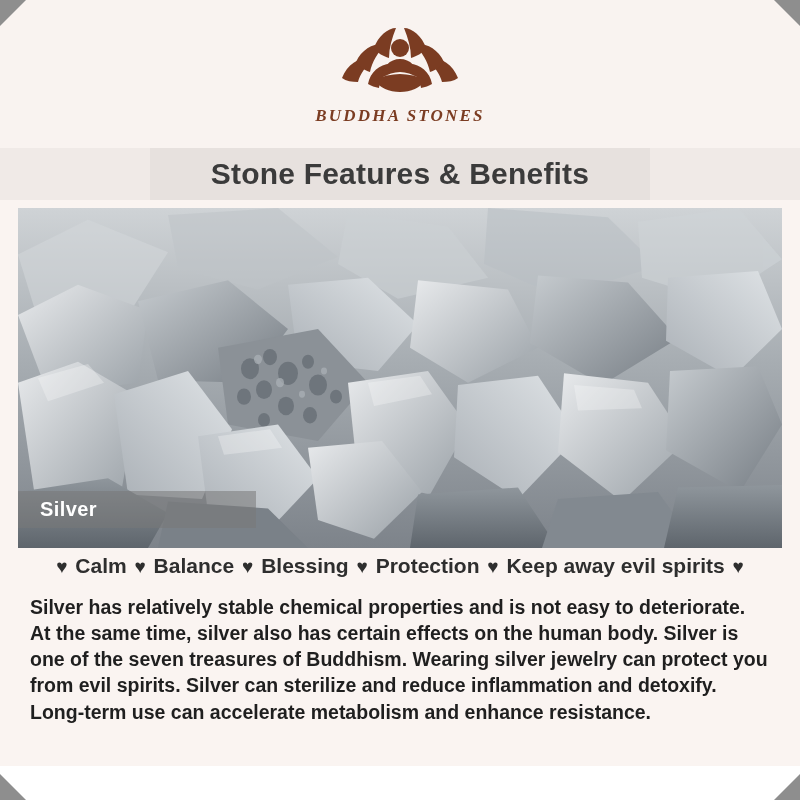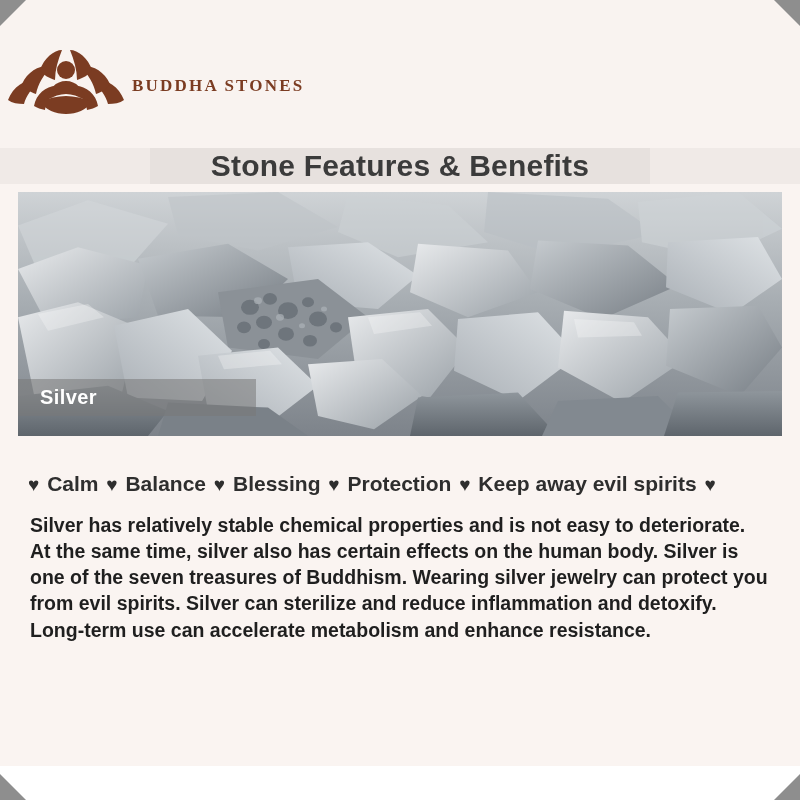--- a/index.html
+++ b/index.html
@@ -58,44 +58,45 @@
     height: 800px;
     background: #faf4f1;
   }
 
   
   .header {
     position: relative;
     height: 148px;
     background: #f9f3f0;
     display: flex;
-    flex-direction: row;
+    flex-direction: column;
     align-items: center;
     justify-content: flex-start;
     padding-top: 22px;
     box-sizing: border-box;
+    font-style: italic;
   }
   .logo-mark {
     width: 132px;
     height: 82px;
     display: block;
   }
   .brand-name {
     margin-top: 2px;
     font-size: 17px;
     letter-spacing: 2.2px;
     font-weight: bold;
     color: #7b3c22;
     font-family: "Liberation Serif", serif;
   }
 
   
   .title-band {
     position: relative;
-    height: 36px;
+    height: 52px;
     background: #e7e1de;
     display: flex;
     align-items: center;
     justify-content: center;
   }
   .title-band .band-left,
   .title-band .band-right {
     position: absolute;
     top: 0;
     height: 100%;
@@ -111,43 +112,43 @@
     font-weight: bold;
     color: #3b3b3b;
     font-family: "Liberation Sans", sans-serif;
     letter-spacing: 0.2px;
   }
 
   
   .photo-wrap {
     position: relative;
     margin: 8px 18px 0 18px;
-    height: 244px;
+    height: 340px;
     overflow: hidden;
     background: #9aa0a4;
   }
   .photo-svg { display: block; width: 100%; height: 100%; }
 
   .photo-caption {
     position: absolute;
     left: 0;
     bottom: 20px;
     min-width: 200px;
     padding: 7px 16px 7px 22px;
     background: rgba(120,120,120,0.55);
     color: #ffffff;
     font-size: 20px;
     font-weight: bold;
     letter-spacing: 0.4px;
   }
 
   
   .benefits {
-    margin: 36px 26px 0 26px;
-    text-align: left;
+    margin: 6px 26px 0 26px;
+    text-align: center;
     font-size: 21px;
     font-weight: bold;
     color: #2e2e2e;
     white-space: nowrap;
   }
   .benefits .heart {
     color: #2e2e2e;
     font-weight: normal;
     font-size: 19px;
     padding: 0 2px;

